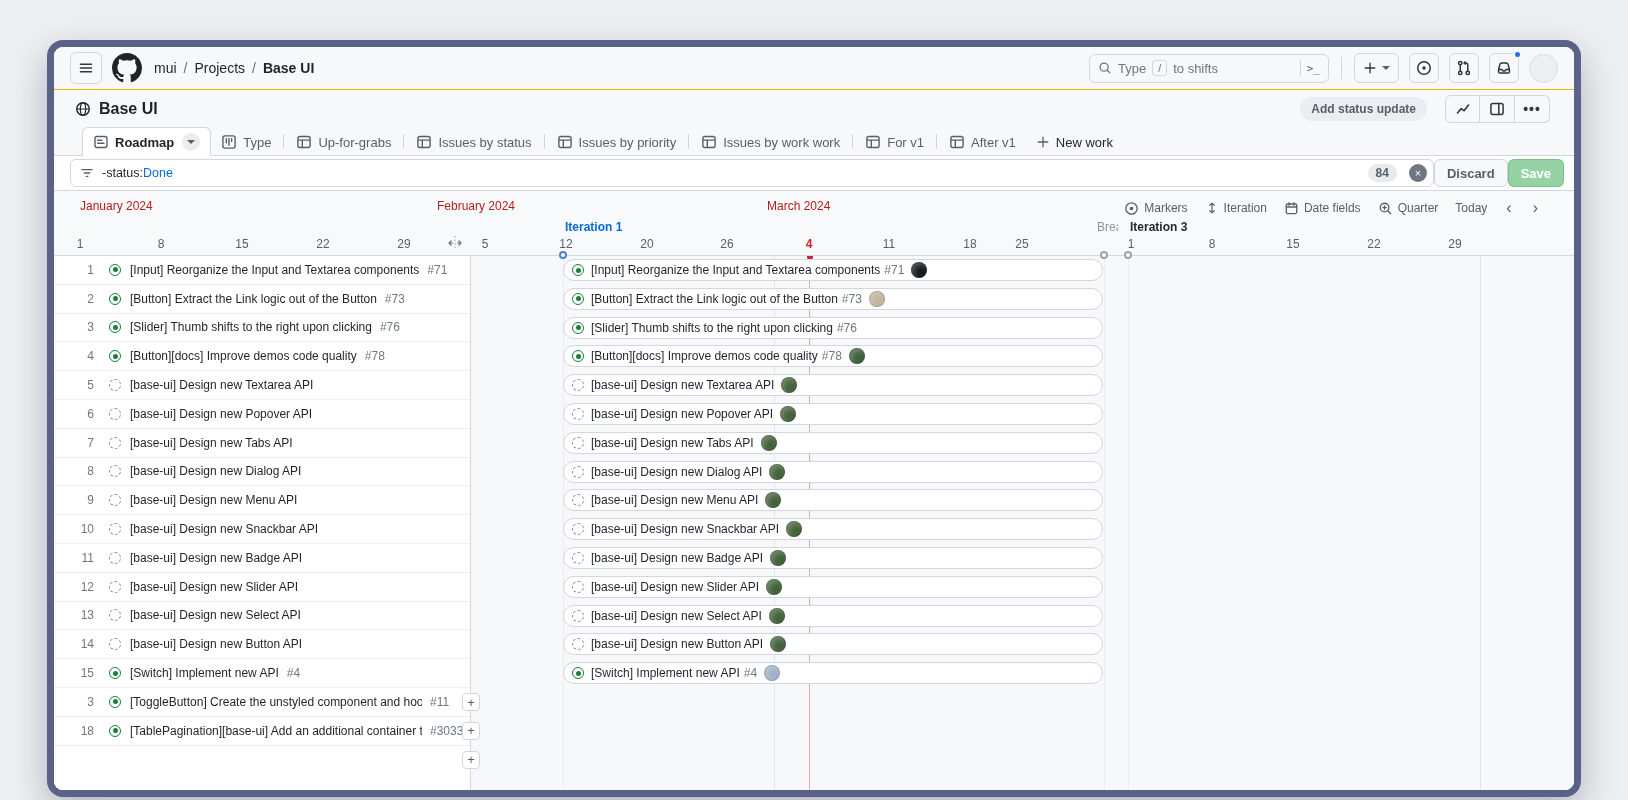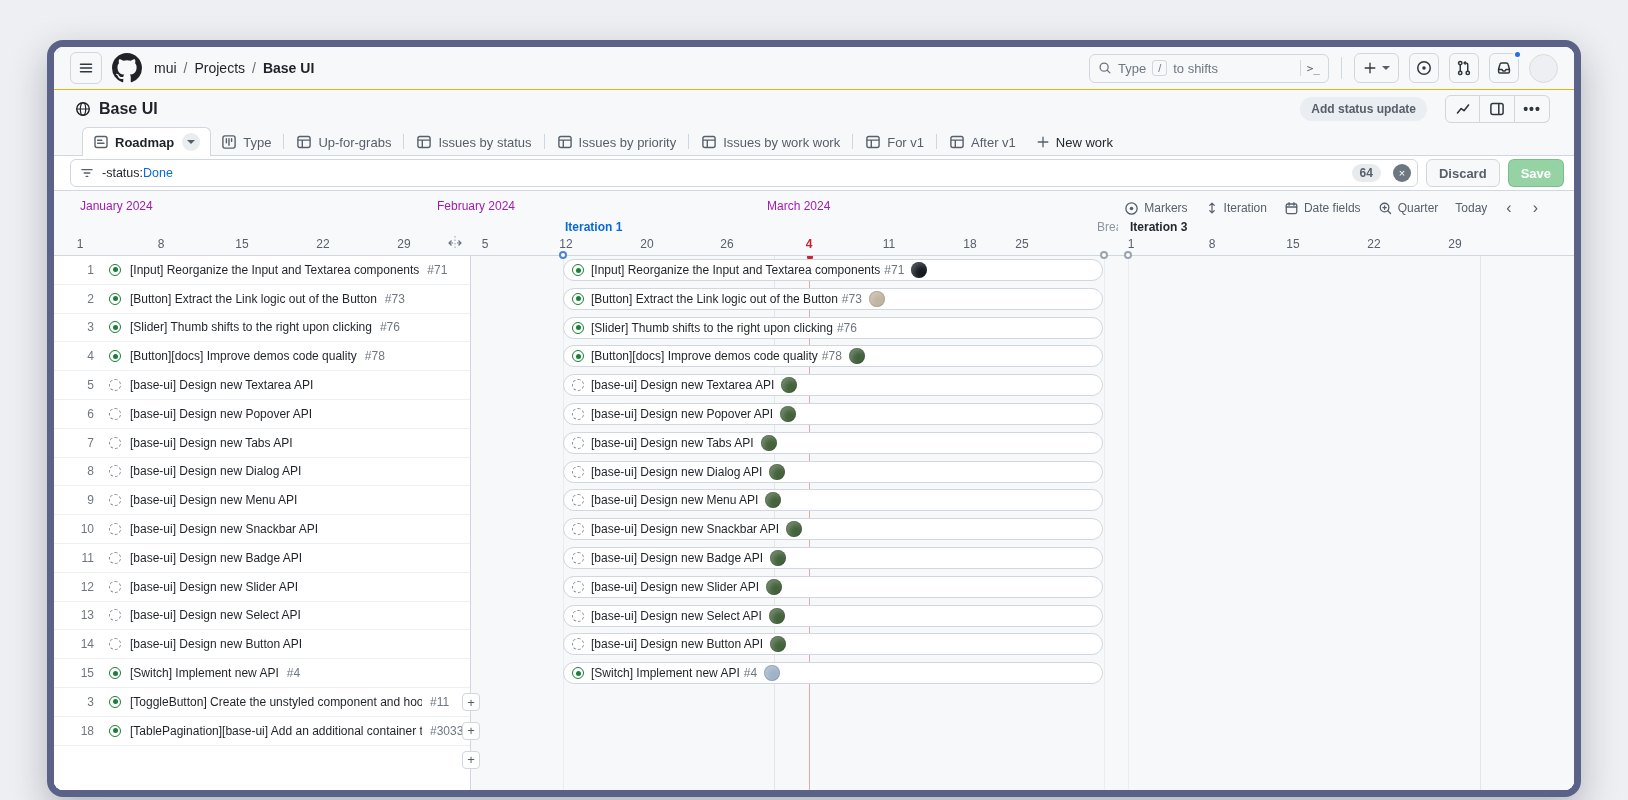--- a/index.html
+++ b/index.html
@@ -44,33 +44,33 @@
   .tabs{position:relative;height:29px;display:flex;align-items:flex-end;padding-left:28px;background:#f6f8fa;text-align:center;}
   .tabs::before{content:"";position:absolute;left:0;right:0;bottom:0;height:1px;background:#d0d7de;}
   .tab{display:flex;align-items:center;gap:6px;font-size:13px;color:#57606a;padding:0 10px;height:28px;position:relative;cursor:pointer;white-space:nowrap;}
   .tab.active{background:#fff;border:1px solid #d0d7de;border-bottom:none;border-radius:6px 6px 0 0;height:29px;z-index:2;color:#1f2328;font-weight:600;}
   .caret-btn{width:18px;height:18px;border-radius:50%;background:#eaedf0;display:flex;align-items:center;justify-content:center;margin-left:2px;cursor:pointer;}
   .caret-btn .caret{border-top-width:4px;}
   .tabdiv{width:1px;height:15px;background:#d0d7de;margin:0 2px;align-self:center;}
   .newview{display:flex;align-items:center;gap:6px;font-size:13px;color:#24292f;padding:0 10px;height:28px;cursor:pointer;}
 
   
-  .filter-row{height:35px;background:#fff;display:flex;align-items:center;gap:8px;padding:0 10px 0 16px;border-bottom:1px solid #d0d7de;}
+  .filter-row{height:35px;background:#fff;display:flex;align-items:center;gap:0;padding:0 10px 0 16px;border-bottom:1px solid #d0d7de;}
   .filter-input{flex:1;height:28px;border:1px solid #d0d7de;border-radius:6px;display:flex;align-items:center;padding:0 6px 0 9px;gap:8px;background:#fff;cursor:text;}
   .fquery{font-size:12.5px;color:#1f2328;}
   .fquery .val{color:#0969da;}
   .fcount{background:#e8ebee;border-radius:10px;padding:2px 8px;font-size:12px;font-weight:600;color:#57606a;margin-left:auto;}
   .fclear{width:18px;height:18px;border-radius:50%;background:#6e7781;color:#fff;display:flex;align-items:center;justify-content:center;font-size:11px;margin-left:4px;cursor:pointer;}
   .btn{height:28px;padding:0 12px;border-radius:6px;border:1px solid #d0d7de;background:#f6f8fa;font-size:13px;font-weight:600;color:#57606a;display:flex;align-items:center;cursor:pointer;}
   .btn.save{background:#95d3a5;border-color:rgba(31,136,61,.25);color:#fff;}
 
   
   .timeline{position:relative;height:600px;background:#f6f8fa;}
   .tl-header{position:relative;height:65px;border-bottom:1px solid #d0d7de;background:#f7f9fb;z-index:4;}
-  .month{position:absolute;top:8px;font-size:12px;color:#a21caf;white-space:nowrap;}
+  .month{position:absolute;top:8px;font-size:12px;color:#b91c1c;white-space:nowrap;}
   .month.muted{color:#b3bcc5;}
   .iterlabel{position:absolute;top:29px;font-size:12px;font-weight:700;white-space:nowrap;}
   .iterlabel.active{color:#0969da;}
   .iterlabel.normal{color:#24292f;}
   .iterlabel.muted{color:#8c959f;font-weight:400;overflow:hidden;}
   .tick{position:absolute;top:46px;transform:translateX(-50%);font-size:12px;color:#57606a;}
   .tick.today{color:#cf222e;font-weight:700;}
   .controls{position:absolute;right:34px;top:6px;display:flex;align-items:center;gap:17px;height:22px;padding-left:34px;background:linear-gradient(90deg,rgba(247,249,251,0),#f7f9fb 28px);font-size:12px;color:#57606a;}
   .ctrl{display:flex;align-items:center;gap:5px;cursor:pointer;white-space:nowrap;}
   .chev{font-size:16px;color:#57606a;padding:0 2px;cursor:pointer;line-height:1;}
@@ -294,21 +294,21 @@
     </div>
 
     <div class="filter-row">
       <div class="filter-input">
         <span>
           <svg width="14" height="14" viewBox="0 0 16 16">
               <path d="M2.2 4.2h11.6M4.8 8h6.4M7 11.8h2" stroke="#57606a" stroke-width="1.5" stroke-linecap="round"></path>
             </svg>
         </span>
         <span class="fquery"><span>-status:</span><span class="val">Done</span></span>
-        <span class="fcount">64</span>
+        <span class="fcount">84</span>
         <span class="fclear">×</span>
       </div>
       <div class="btn">Discard</div>
       <div class="btn save">Save</div>
     </div>
 
     <div class="timeline">
       <div class="tl-header" id="tlHeader">
           <span class="month" style="left: 26px;">January 2024</span>
           <span class="month" style="left: 383px;">February 2024</span>

